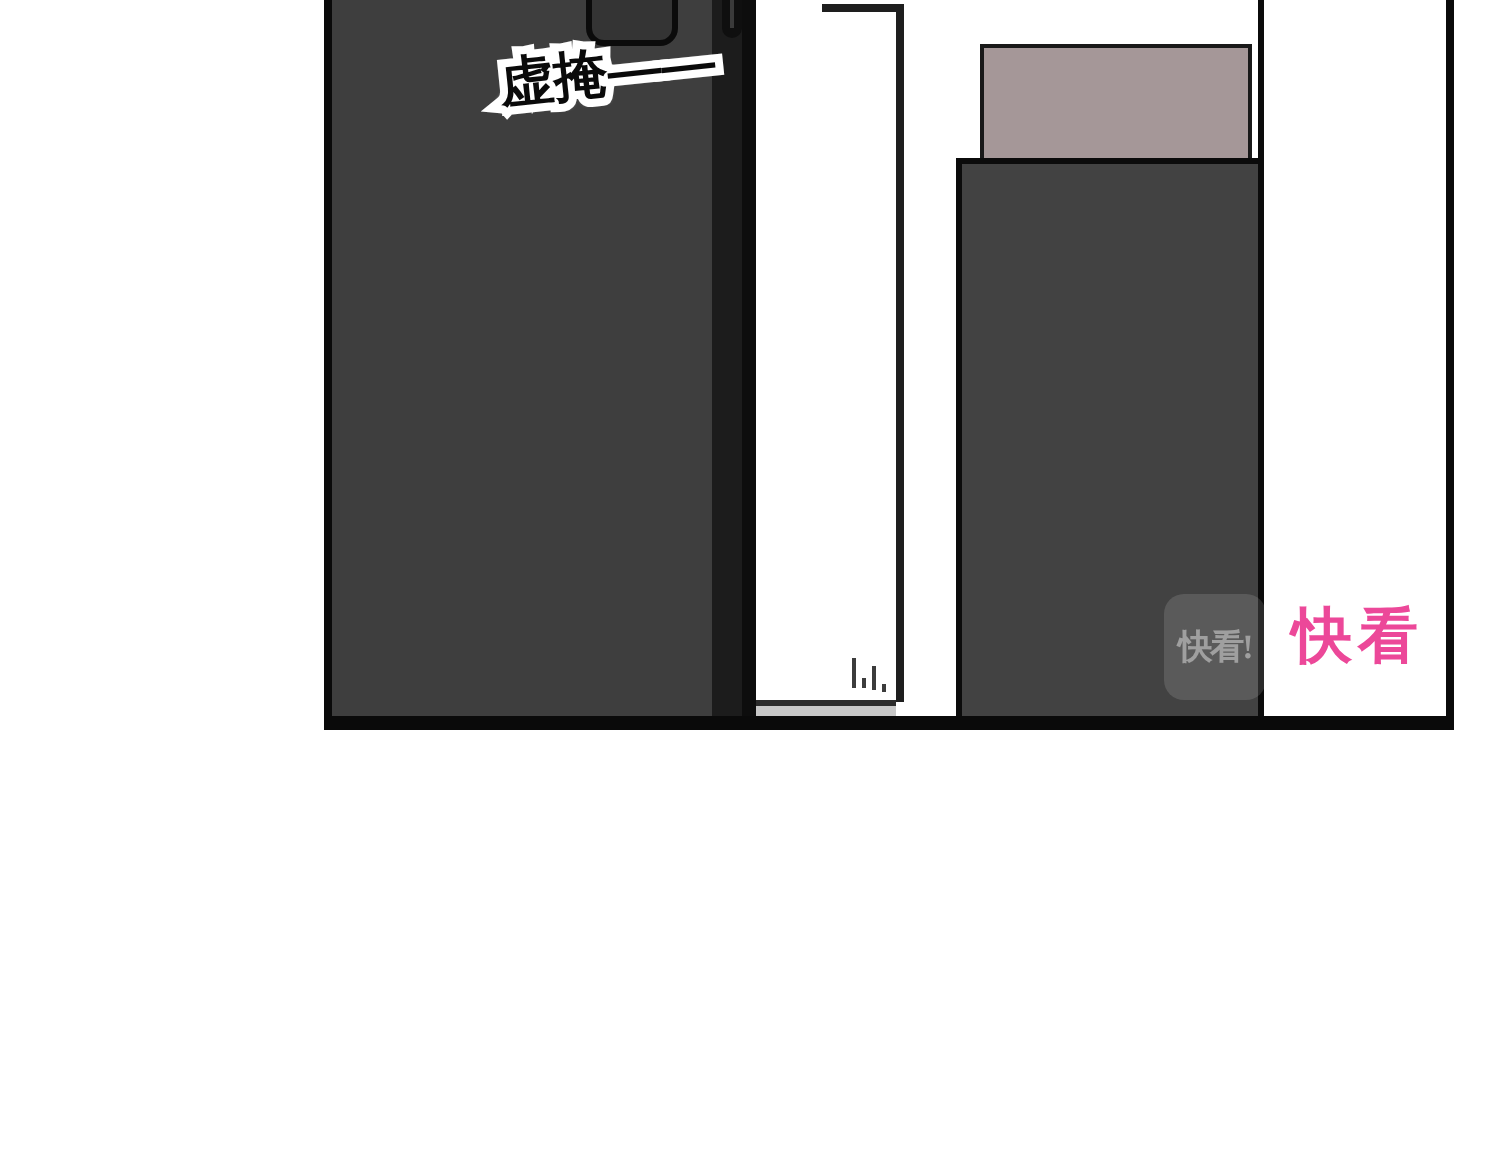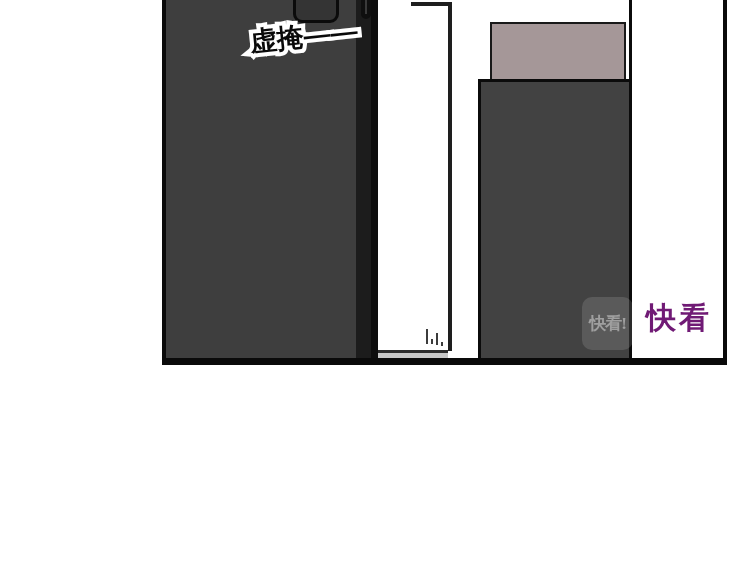--- a/index.html
+++ b/index.html
@@ -51,21 +51,21 @@
   .sfx-stroke{position:absolute;left:0;top:0;color:#000;
     -webkit-text-stroke:8px #ffffff;
     text-shadow:0 0 3px #fff,0 0 3px #fff,2px 2px 2px #fff,-2px -2px 2px #fff,
       2px -2px 2px #fff,-2px 2px 2px #fff;}
   .sfx-fill{position:relative;color:#0a0a0a;}
 
   
   .wm-logo{left:582px;top:297px;width:51px;height:53px;border-radius:10px;
     background:rgba(255,255,255,0.13);display:flex;align-items:center;justify-content:center;}
   .wm-logo span{font-size:17px;font-weight:700;color:rgba(255,255,255,0.42);letter-spacing:-1px;font-family:Liberation Serif, serif;}
-  .wm-text{left:646px;top:298px;font-size:30px;font-weight:700;color:#701a75;letter-spacing:3px;}
+  .wm-text{left:646px;top:298px;font-size:30px;font-weight:700;color:#ec4899;letter-spacing:3px;}
 </style>
 </head>
 <body>
 
 <div class="canvas">
 
   <div class="abs door"></div>
   <div class="abs door-window"></div>
   <div class="abs door-shade"></div>
   <div class="abs door-slot"></div>

